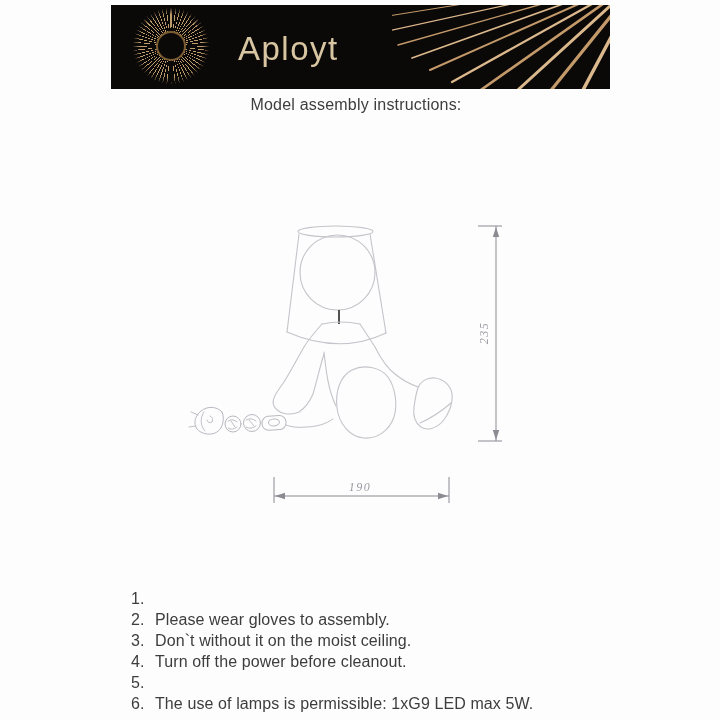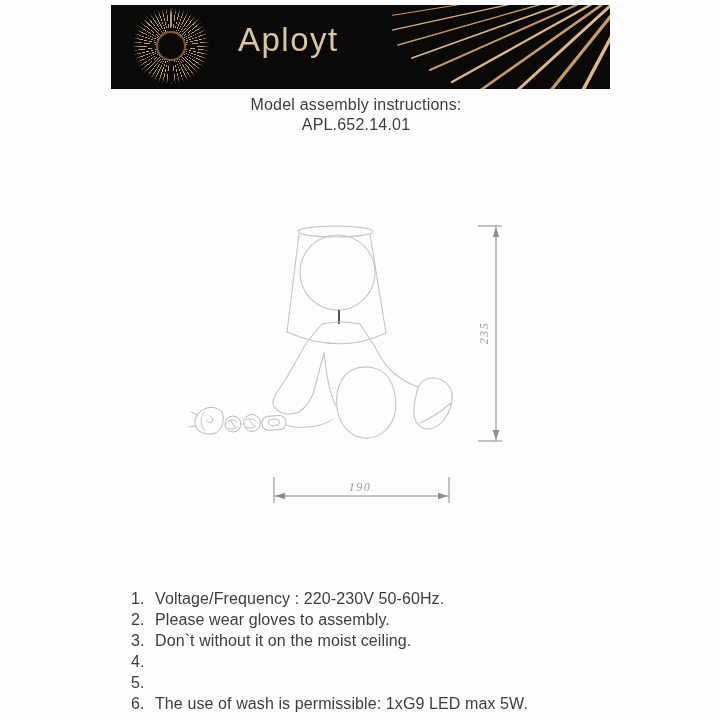--- a/index.html
+++ b/index.html
@@ -23,21 +23,21 @@
     background:repeating-conic-gradient(#bf9c6b 0deg 1.5deg, rgba(0,0,0,0) 1.5deg 6.4deg);
     -webkit-mask:radial-gradient(circle closest-side, transparent 0 17%, #000 22% 80%, transparent 99%);
     mask:radial-gradient(circle closest-side, transparent 0 17%, #000 22% 80%, transparent 99%);
   }
   .sunburst-core {
     position:absolute; left:50%; top:50%; width:30px; height:30px;
     transform:translate(-50%,-50%);
     background:#0b0908; border:2px solid #7c5d33; border-radius:50%;
   }
   .brand {
-    position:absolute; left:127px; top:18px;
+    position:absolute; left:127px; top:27px;
     font-size:33px; line-height:34px; letter-spacing:1.5px;
     color:#d8c5a2; font-weight:normal;
   }
   .rays { position:absolute; right:0; top:0; }
 
   
   .title-block {
     position:absolute; left:0; top:95px; width:712px;
     text-align:center; color:#3d3d3f;
     font-size:16px; line-height:20px; letter-spacing:0.2px;
@@ -88,21 +88,20 @@
         <line x1="252" y1="-30" x2="116" y2="94" stroke="#dcb88d" stroke-width="2.9"></line>
         <line x1="252" y1="-30" x2="148" y2="99" stroke="#c49a6a" stroke-width="3.2"></line>
         <line x1="252" y1="-30" x2="182" y2="102" stroke="#dcb88d" stroke-width="3.5"></line>
         <line x1="252" y1="-30" x2="216" y2="103" stroke="#c49a6a" stroke-width="3.8"></line>
       </g>
     </svg>
   </header>
 
   <div class="title-block">
     <div>Model assembly instructions:</div>
-    <div>APL.652.14.01</div>
   </div>
 
   <svg class="drawing" width="340" height="310" viewBox="180 210 340 310">
 
     <g>
       <ellipse class="fig" cx="335.5" cy="231.5" rx="37.5" ry="5.5"></ellipse>
       <path class="fig" d="M299,234 L287,332"></path>
       <path class="fig" d="M370,234 L386,333"></path>
       <path class="fig" d="M287,332 Q340,355 386,333"></path>
     </g>
@@ -179,35 +178,35 @@
       <line class="dim" x1="449" y1="477" x2="449" y2="503"></line>
       <polygon class="dimf" points="275,496 285,492.8 285,499.2"></polygon>
       <polygon class="dimf" points="448,496 438,492.8 438,499.2"></polygon>
       <text class="dimtext" x="360" y="491" text-anchor="middle">190</text>
     </g>
   </svg>
 
   <ol class="instructions">
     <li>
       <span class="num">1.</span>
-      <span>Voltage/Frequency : 220-230V 50-60Hz.</span>
     </li>
     <li>
       <span class="num">2.</span>
       <span>Please wear gloves to assembly.</span>
     </li>
     <li>
       <span class="num">3.</span>
       <span>Don`t without it on the moist ceiling.</span>
     </li>
     <li>
       <span class="num">4.</span>
+      <span>Turn off the power before cleanout.</span>
     </li>
     <li>
       <span class="num">5.</span>
     </li>
     <li>
       <span class="num">6.</span>
-      <span>The use of wash is permissible: 1xG9 LED max 5W.</span>
+      <span>The use of lamps is permissible: 1xG9 LED max 5W.</span>
     </li>
   </ol>
 
 </div>
 
 </body></html>

